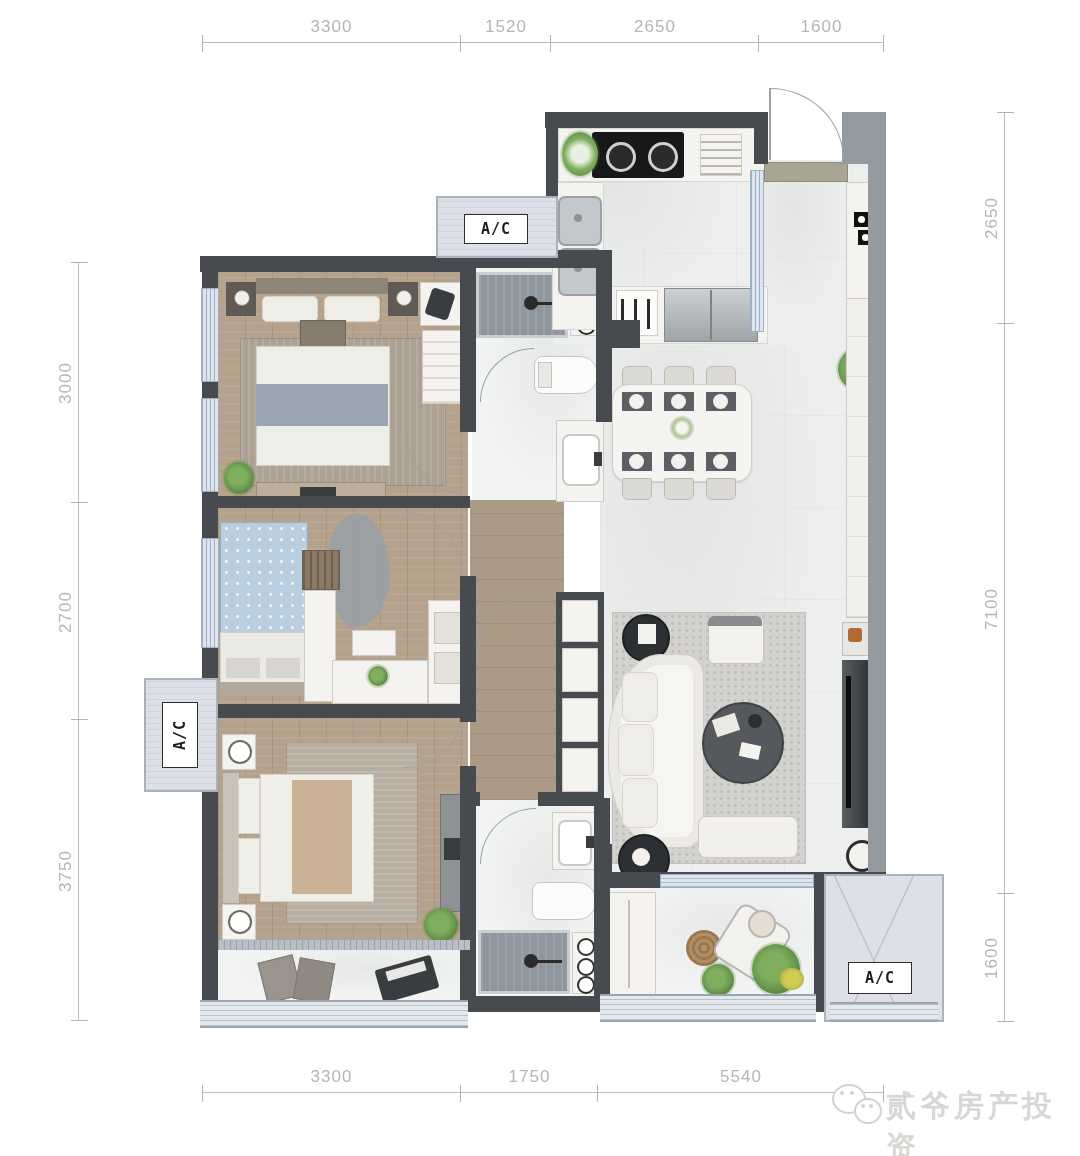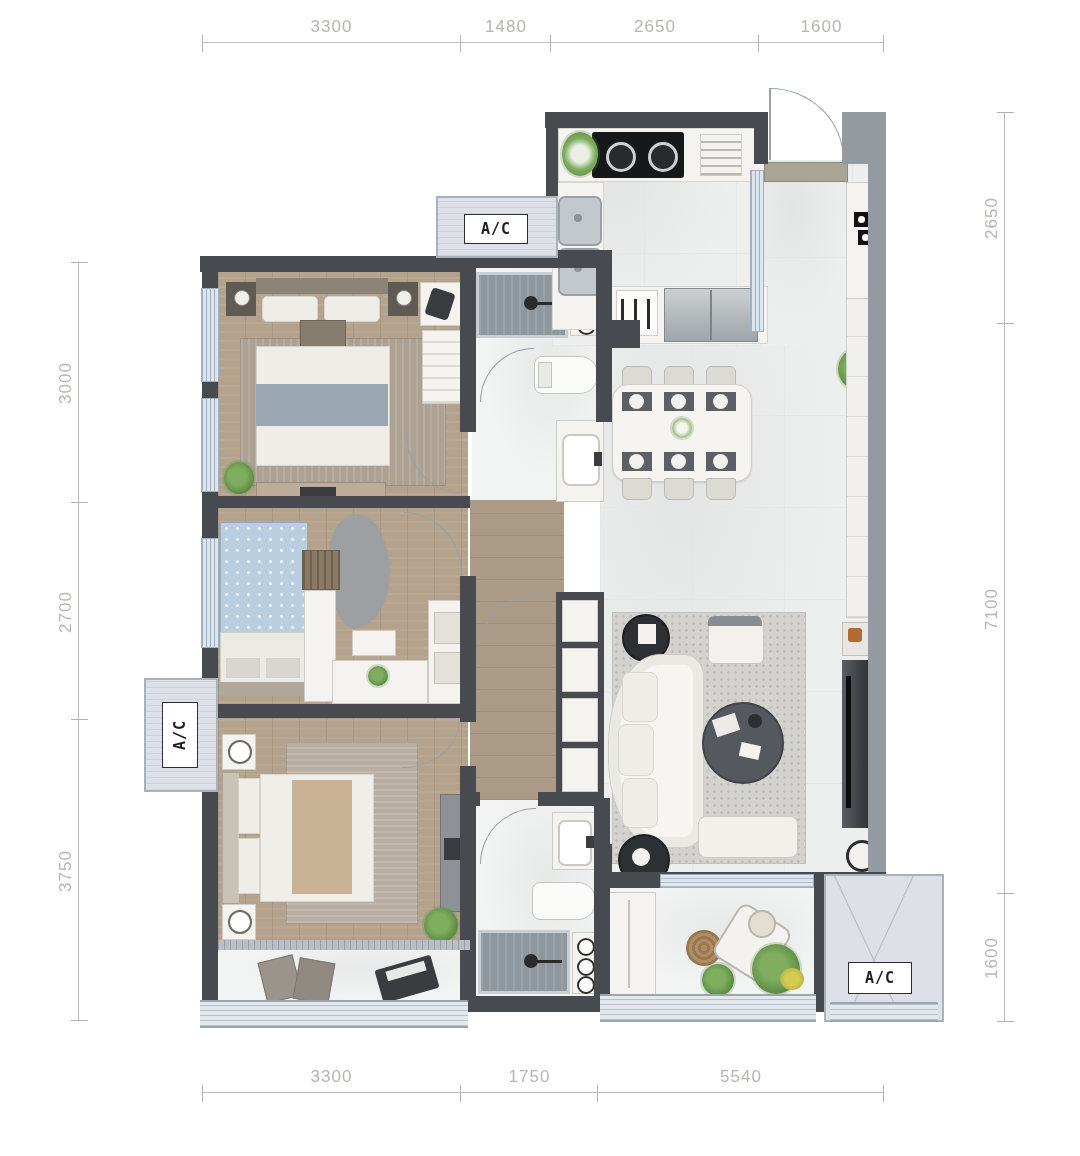--- a/index.html
+++ b/index.html
@@ -303,21 +303,21 @@
     <span>A/C</span>
   </div>
 
   <div class="dimh" style="left:202px;top:42px;width:259px;">
     <div class="tick-h" style="left:0;"></div>
     <div class="tick-h" style="right:0;"></div>
     <span class="dlbl dlbl-h">3300</span>
   </div>
   <div class="dimh" style="left:461px;top:42px;width:90px;">
     <div class="tick-h" style="right:0;"></div>
-    <span class="dlbl dlbl-h">1480</span>
+    <span class="dlbl dlbl-h">1520</span>
   </div>
   <div class="dimh" style="left:551px;top:42px;width:208px;">
     <div class="tick-h" style="right:0;"></div>
     <span class="dlbl dlbl-h">2650</span>
   </div>
   <div class="dimh" style="left:759px;top:42px;width:125px;">
     <div class="tick-h" style="right:0;"></div>
     <span class="dlbl dlbl-h">1600</span>
   </div>
 
@@ -356,14 +356,23 @@
   </div>
   <div class="dimv" style="left:1004px;top:324px;height:570px;">
     <div class="tick-v" style="bottom:0;"></div>
     <span class="dlbl dlbl-v">7100</span>
   </div>
   <div class="dimv" style="left:1004px;top:894px;height:128px;">
     <div class="tick-v" style="bottom:0;"></div>
     <span class="dlbl dlbl-v">1600</span>
   </div>
 
+  <div class="abs" style="left:828px;top:1080px;width:252px;height:50px;">
+    <div class="wm-bubble" style="left:4px;top:4px;width:30px;height:26px;"></div>
+    <div class="dot" style="left:12px;top:11px;width:4px;height:4px;"></div>
+    <div class="dot" style="left:22px;top:11px;width:4px;height:4px;"></div>
+    <div class="wm-bubble" style="left:26px;top:18px;width:24px;height:22px;"></div>
+    <div class="dot" style="left:33px;top:24px;width:4px;height:4px;"></div>
+    <div class="dot" style="left:41px;top:24px;width:4px;height:4px;"></div>
+    <span class="wm-text" style="left:58px;top:6px;">贰爷房产投资</span>
+  </div>
 
 </div>
 
 </body></html>

